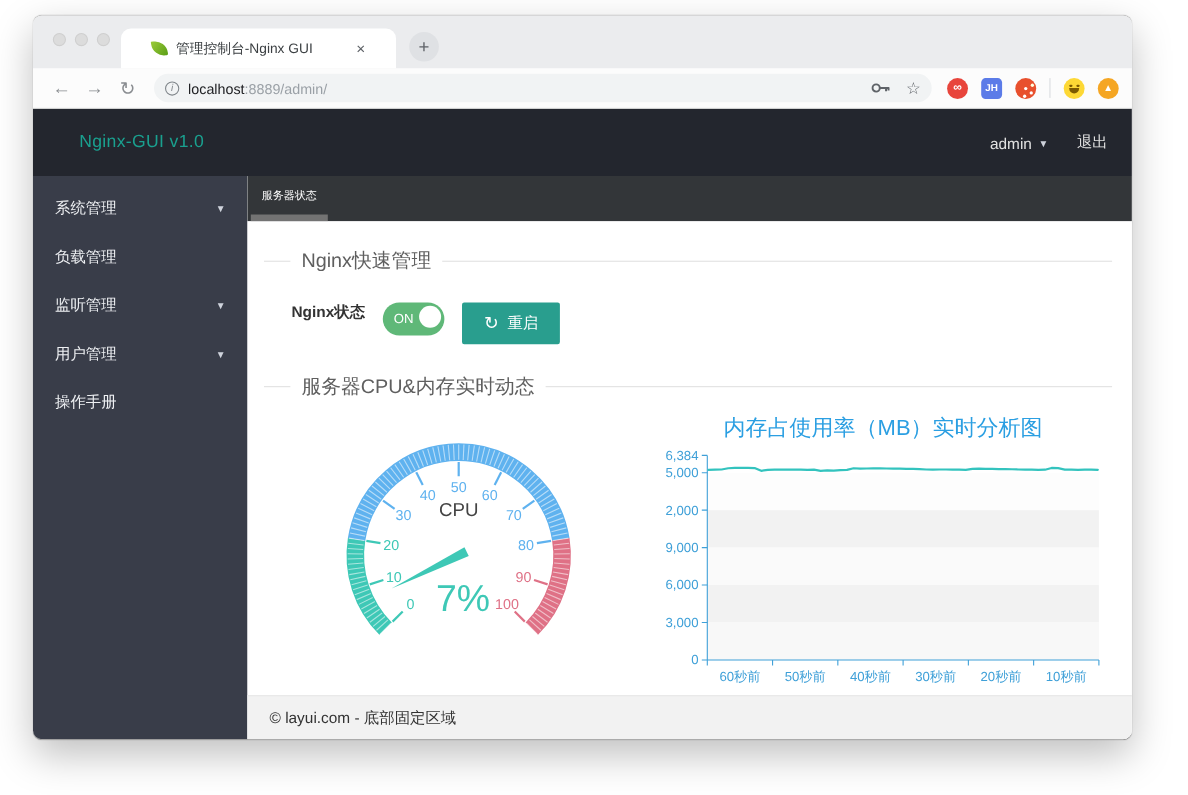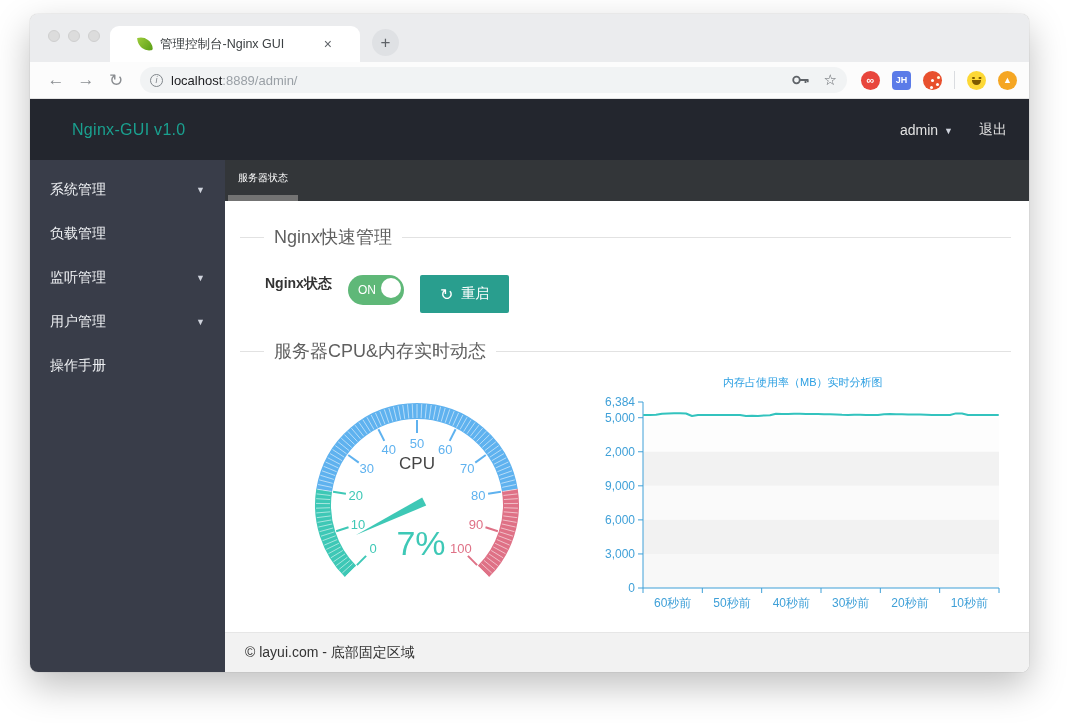--- a/index.html
+++ b/index.html
@@ -76,21 +76,21 @@
   .knob{ position:absolute; right:3px; top:3px; width:20px; height:20px; background:#fff; border-radius:50%; }
   .btn-restart{ height:38px; background:#299e8e; color:#fff; border:none; border-radius:2px;
     font-size:14px; padding:0 20px; display:flex; align-items:center; gap:8px; cursor:pointer;
     font-family:"Liberation Sans", sans-serif; }
   .btn-restart .ric{ font-size:16px; }
 
   .charts-row{ display:flex; margin-top:4px; }
   .gauge-col{ width:46%; display:flex; flex-direction:column; align-items:center; padding-top:26px; }
   .gauge-caption{ color:#2b9fe2; font-size:17px; font-weight:bold; margin-top:2px; }
   .linechart-col{ width:54%; display:flex; flex-direction:column; align-items:center; padding-top:8px; }
-  .chart-title{ color:#2b9fe2; font-size:11px; font-weight:500; margin-bottom:2px; }
+  .chart-title{ color:#2b9fe2; font-size:20px; font-weight:500; margin-bottom:2px; }
 
   .app-footer{ height:40px; background:#f2f2f2; border-top:1px solid #e6e6e6; flex:none;
     display:flex; align-items:center; padding-left:20px; font-size:14px; color:#333; }
 </style>
 </head>
 <body>
 
 <div class="window">
 
   <div class="tabstrip">

